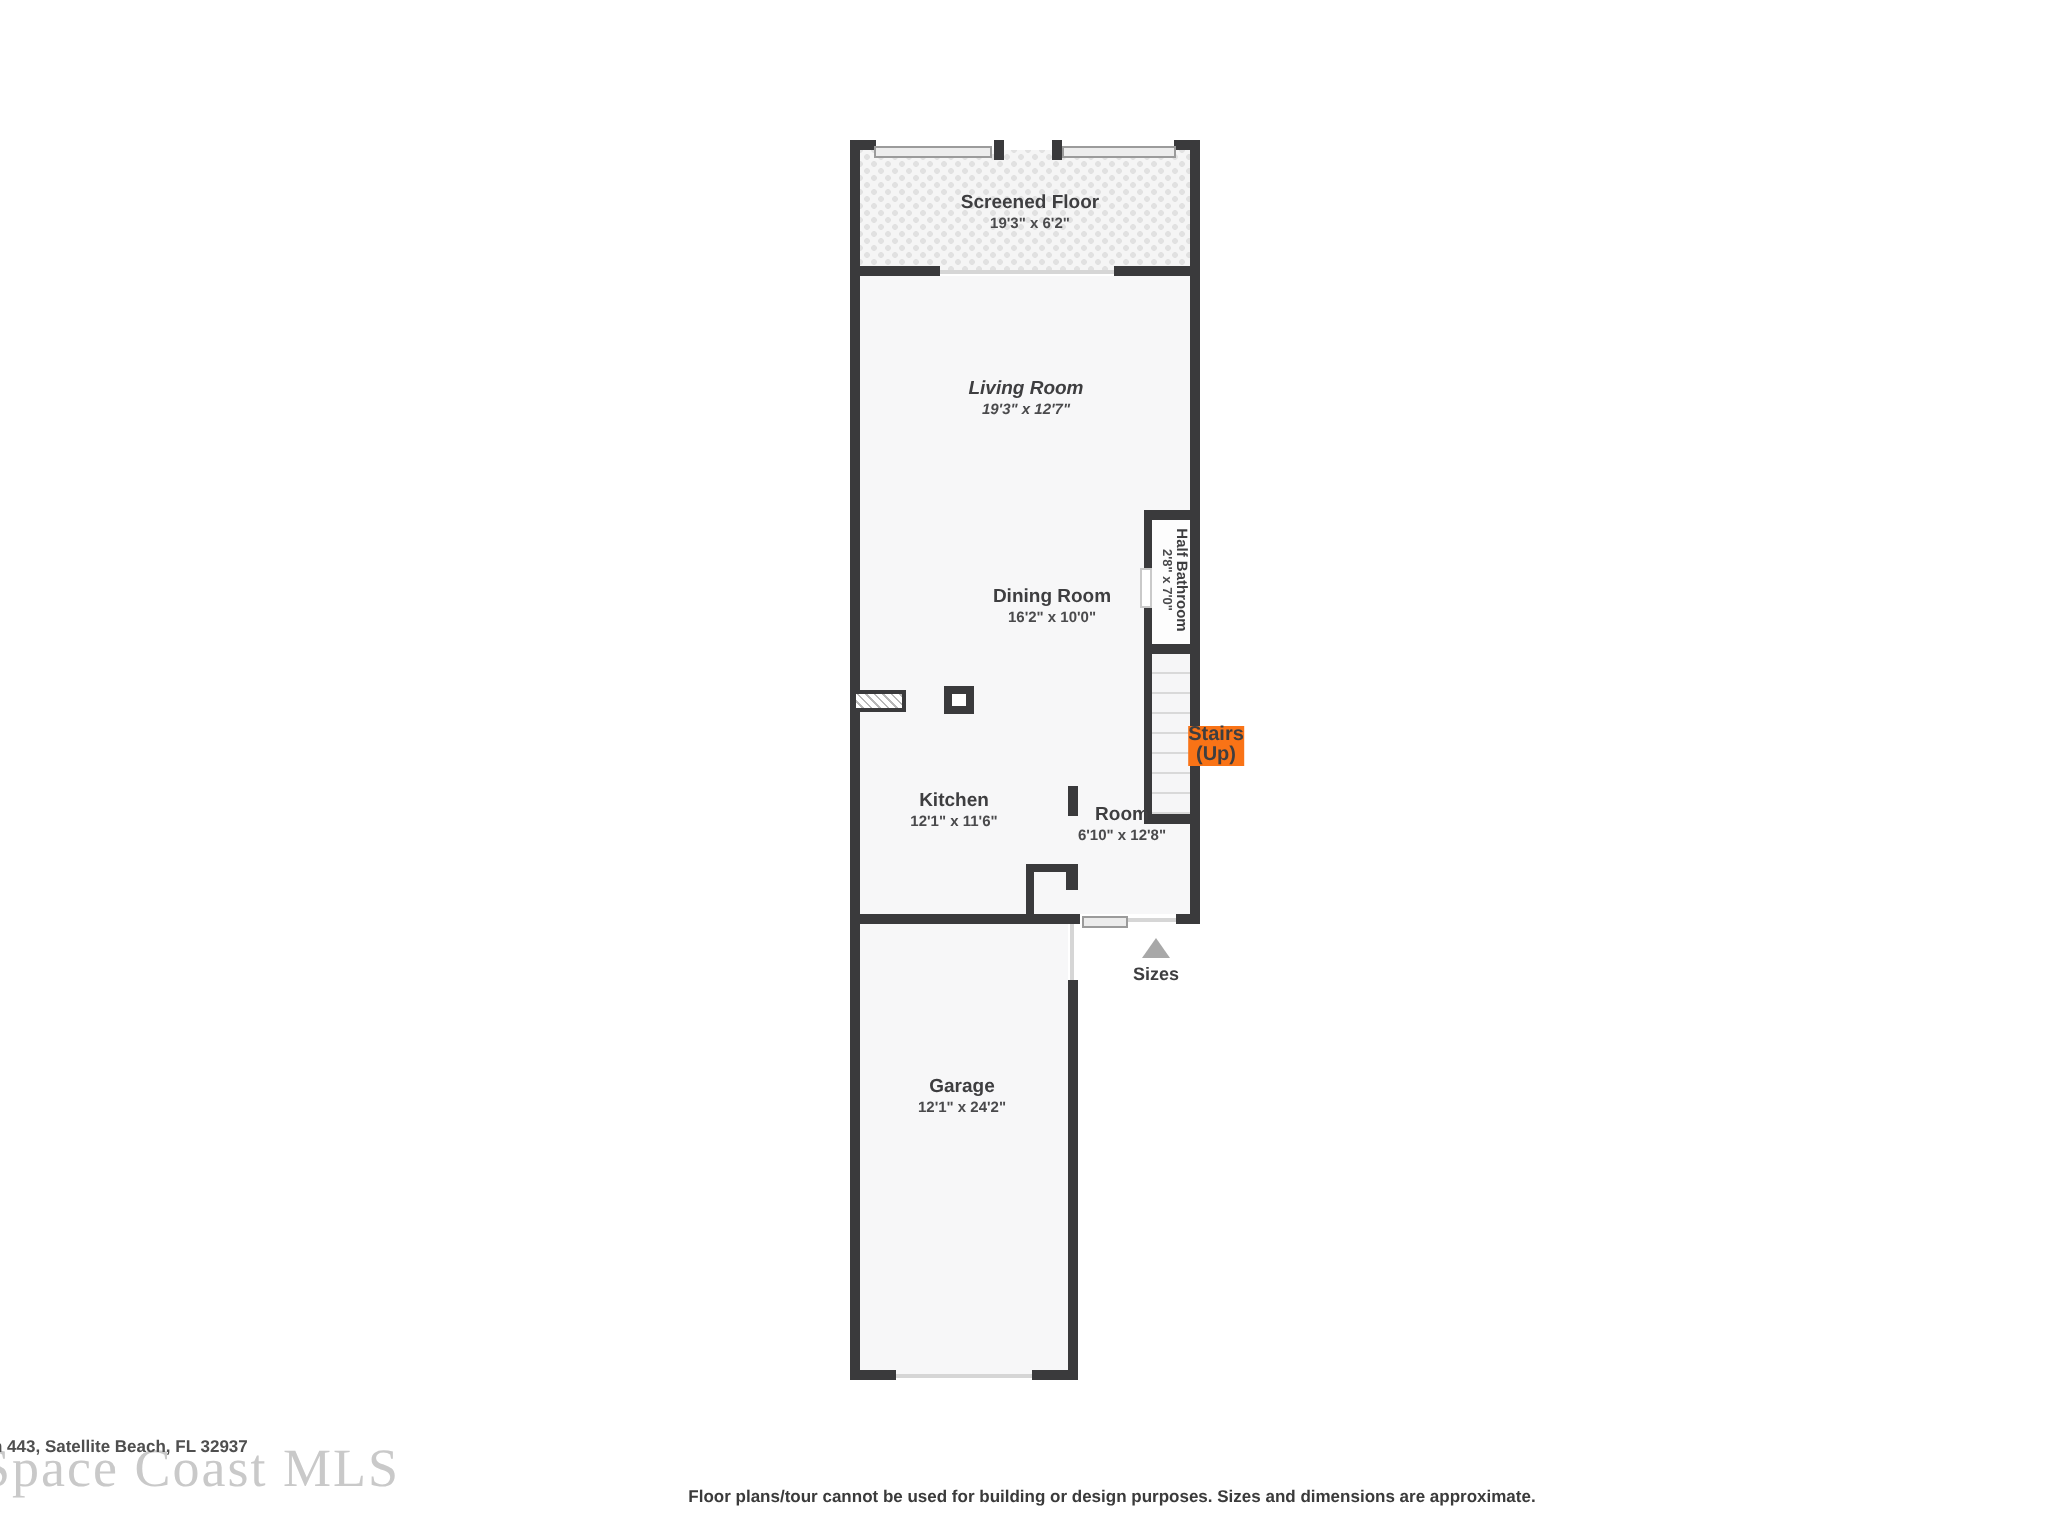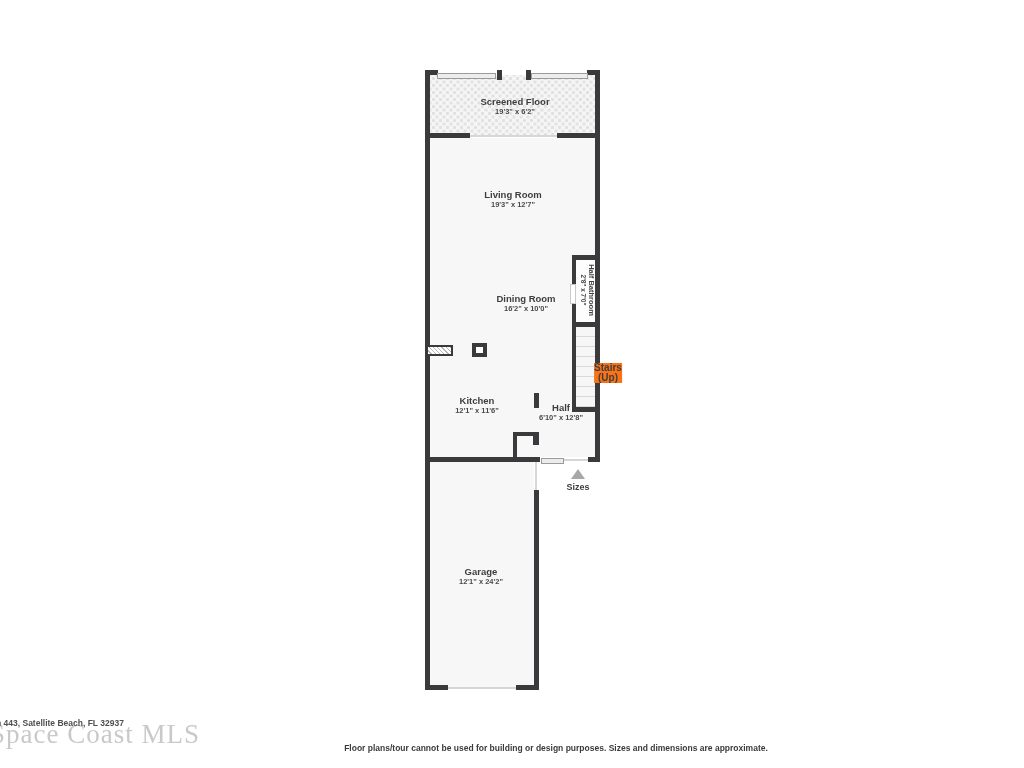--- a/index.html
+++ b/index.html
@@ -89,41 +89,41 @@
   <div class="wall" style="left:516px;top:685px;width:23px;height:5px;"></div>
 
   <div class="counter" style="left:426px;top:345px;width:27px;height:11px;"></div>
   <div class="post" style="left:472px;top:343px;width:15px;height:14px;"></div>
 
   <div class="label" style="left:515px;top:96px;">
     <div class="room-name">Screened Floor</div>
     <div class="room-dims">19'3" x 6'2"</div>
   </div>
 
-  <div class="label" style="left:513px;top:189px;">
+  <div class="label" style="left:513px;top:189px;font-style:italic;">
     <div class="room-name">Living Room</div>
     <div class="room-dims">19'3" x 12'7"</div>
   </div>
 
   <div class="label" style="left:498px;top:293px;margin-left:28px;">
     <div class="room-name">Dining Room</div>
     <div class="room-dims">16'2" x 10'0"</div>
   </div>
 
   <div class="label" style="left:477px;top:395px;">
     <div class="room-name">Kitchen</div>
     <div class="room-dims">12'1" x 11'6"</div>
   </div>
 
   <div class="label" style="left:561px;top:402px;">
-    <div class="room-name">Half</div>
+    <div class="room-name">Room</div>
     <div class="room-dims">6'10" x 12'8"</div>
   </div>
 
-  <div class="label" style="left:481px;top:566px;">
+  <div class="label" style="left:481px;top:538px;">
     <div class="room-name">Garage</div>
     <div class="room-dims">12'1" x 24'2"</div>
   </div>
 
   <div class="label stairs-label" style="left:586px;top:363px;">
     <div class="room-name">Stairs</div>
     <div class="room-name">(Up)</div>
   </div>
 
   <div class="vlabel" style="left:550px;top:280px;width:71px;height:20px;">

